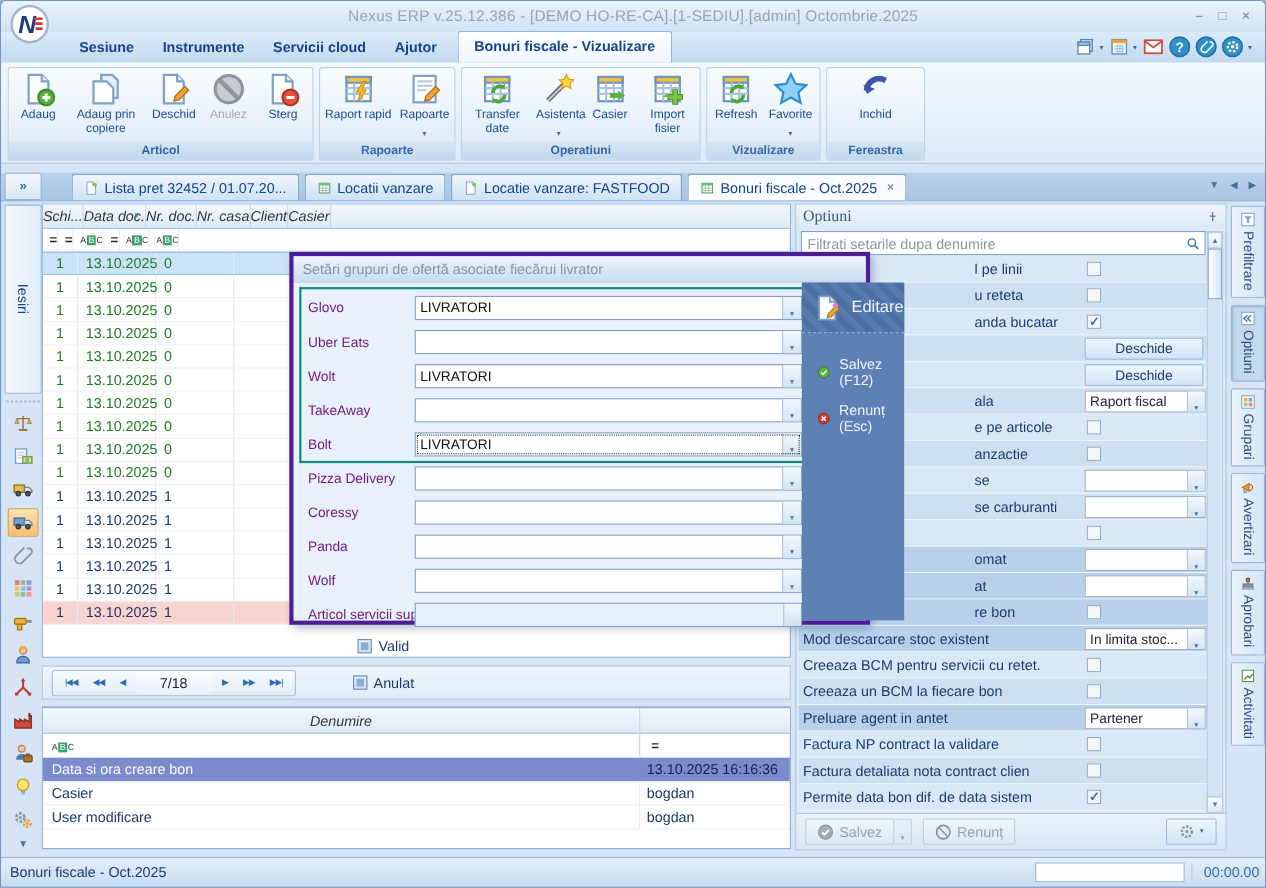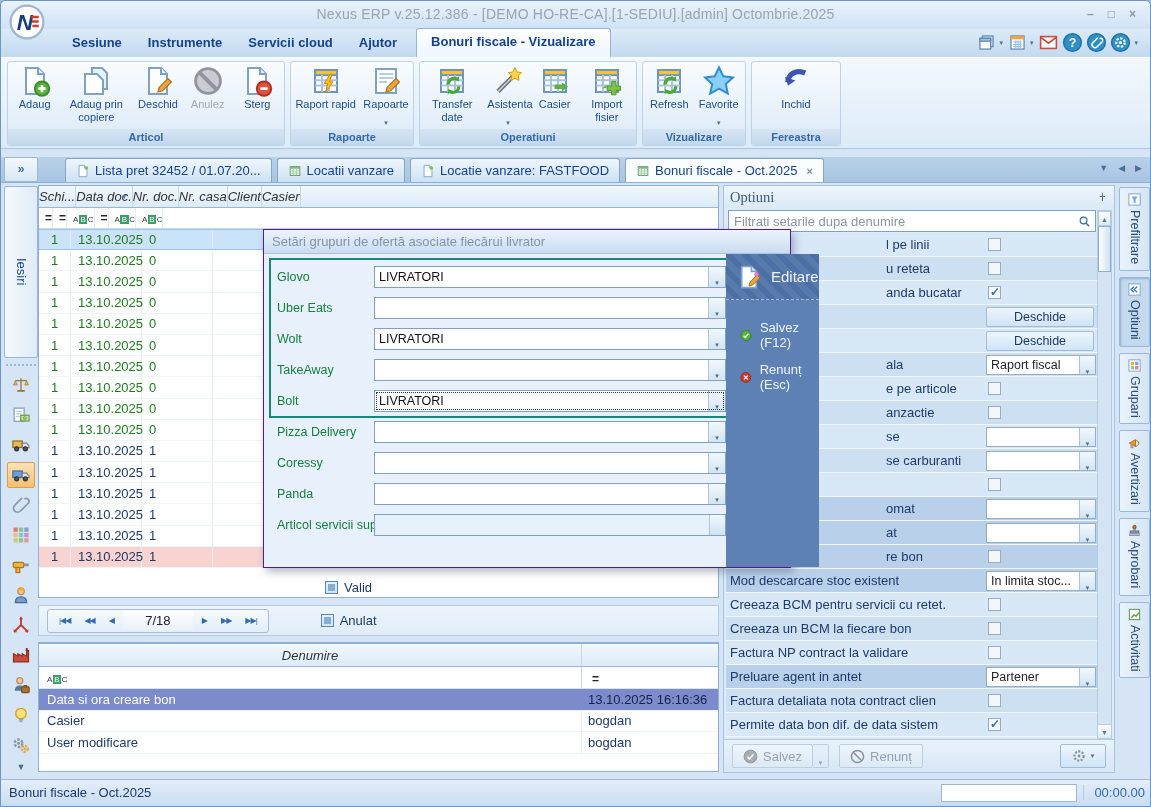--- a/index.html
+++ b/index.html
@@ -138,27 +138,27 @@
   .rticon{width:15px;height:15px;margin-bottom:3px;}
   .rtlabel{writing-mode:vertical-rl;font-size:12.5px;color:#2b4d79;}
 
   
   .statusbar{position:absolute;left:0;bottom:0;width:100%;height:27px;background:linear-gradient(#e4eefa,#c8dcf0);border-top:1px solid #9db8d6;}
   .status-text{position:absolute;left:8px;top:5px;font-size:13px;color:#1c3a6b;}
   .status-prog{position:absolute;left:940px;top:4px;width:136px;height:18px;background:#fdfeff;border:1px solid #9db8d6;}
   .status-timer{position:absolute;left:1082px;top:5px;width:66px;text-align:right;font-size:13px;color:#2f6bb0;padding-right:4px;border-left:1px solid #b5cbe2;}
 
   
-  .dialog{position:absolute;left:262px;top:228px;width:528px;height:339px;border:1px solid #4c1d95;box-shadow:3px 4px 8px rgba(40,60,90,.35);z-index:30;background:#e7f0fb;}
+  .dialog{position:absolute;left:262px;top:228px;width:528px;height:339px;border:4px solid #4c1d95;box-shadow:3px 4px 8px rgba(40,60,90,.35);z-index:30;background:#e7f0fb;}
   .dlg-title{height:24px;background:linear-gradient(#ecf4fd,#c9dcf0);border-bottom:1px solid #aac3dd;font-size:13px;color:#8593a6;display:flex;align-items:center;padding-left:8px;}
   .dlg-body{position:absolute;left:0;top:24px;right:0;bottom:0;display:flex;}
   .dlg-form{width:480px;background:#e7f0fb;position:relative;padding-top:7px;}
   .dgroupbox{position:absolute;left:5px;top:4px;width:472px;height:160px;border:2px solid #14897b;pointer-events:none;}
   .dfield{height:31px;display:flex;align-items:center;}
-  .dlabel{width:110px;padding-left:13px;font-size:12.5px;color:#15803d;white-space:nowrap;}
+  .dlabel{width:110px;padding-left:13px;font-size:12.5px;color:#701a75;white-space:nowrap;}
   .dinput{width:352px;height:22px;background:#fff;border:1px solid #7fa1c4;display:flex;}
   .dval{flex:1;font-size:12.5px;color:#111;padding:3px 0 0 4px;}
   .darr{width:17px;background:linear-gradient(#f2f8fd,#d3e4f3);border-left:1px solid #aec4d8;text-align:center;}
   .darr::after{content:"▼";font-size:6px;color:#4a6f96;position:relative;top:4px;}
   .dfield.focused .dinput{outline:1px dotted #333;outline-offset:-3px;}
   .dfield.lookup .dinput{background:#e6f1fb;width:352px;}
   .dlookupbtn{width:16px;background:linear-gradient(#f2f8fd,#cfe2f3);border:none;border-left:1px solid #aec4d8;}
   .dlg-actions{flex:1;background:#5d80b5;position:relative;}
   .edit-hd{height:46px;background:#4c70a6;background-image:repeating-linear-gradient(45deg,rgba(255,255,255,.07) 0 6px,transparent 6px 12px);border-bottom:1px dashed #a7bcd9;display:flex;align-items:center;gap:9px;padding-left:10px;}
   .edit-hd .aic{width:26px;height:26px;}
@@ -1021,36 +1021,36 @@
         </div>
 
         <div class="orow alt">
           <span class="olabel">Creeaza un BCM la fiecare bon</span>
           <span class="octl">
             <span class="ocb"></span>
 
           </span>
         </div>
 
-        <div class="orow">
-          <span class="olabel">Factura NP contract la validare</span>
-          <span class="octl">
-            <span class="ocb"></span>
-
-          </span>
-        </div>
-
         <div class="orow hl">
           <span class="olabel">Preluare agent in antet</span>
           <span class="octl">
 
             <span class="odd">
               <span class="oddv">Partener</span>
               <span class="odda"></span>
             </span>
+          </span>
+        </div>
+
+        <div class="orow">
+          <span class="olabel">Factura NP contract la validare</span>
+          <span class="octl">
+            <span class="ocb"></span>
+
           </span>
         </div>
 
         <div class="orow alt">
           <span class="olabel">Factura detaliata nota contract clien</span>
           <span class="octl">
             <span class="ocb"></span>
 
           </span>
         </div>
@@ -1225,20 +1225,28 @@
 
           <div class="dfield">
             <span class="dlabel">Panda</span>
             <span class="dinput">
               <span class="dval"></span>
               <span class="darr"></span>
 
             </span>
           </div>
 
+          <div class="dfield">
+            <span class="dlabel">Wolf</span>
+            <span class="dinput">
+              <span class="dval"></span>
+              <span class="darr"></span>
+
+            </span>
+          </div>
 
           <div class="dfield lookup">
             <span class="dlabel">Articol servicii suplim.</span>
             <span class="dinput">
               <span class="dval"></span>
 
               <button class="dlookupbtn"></button>
             </span>
           </div>
 

